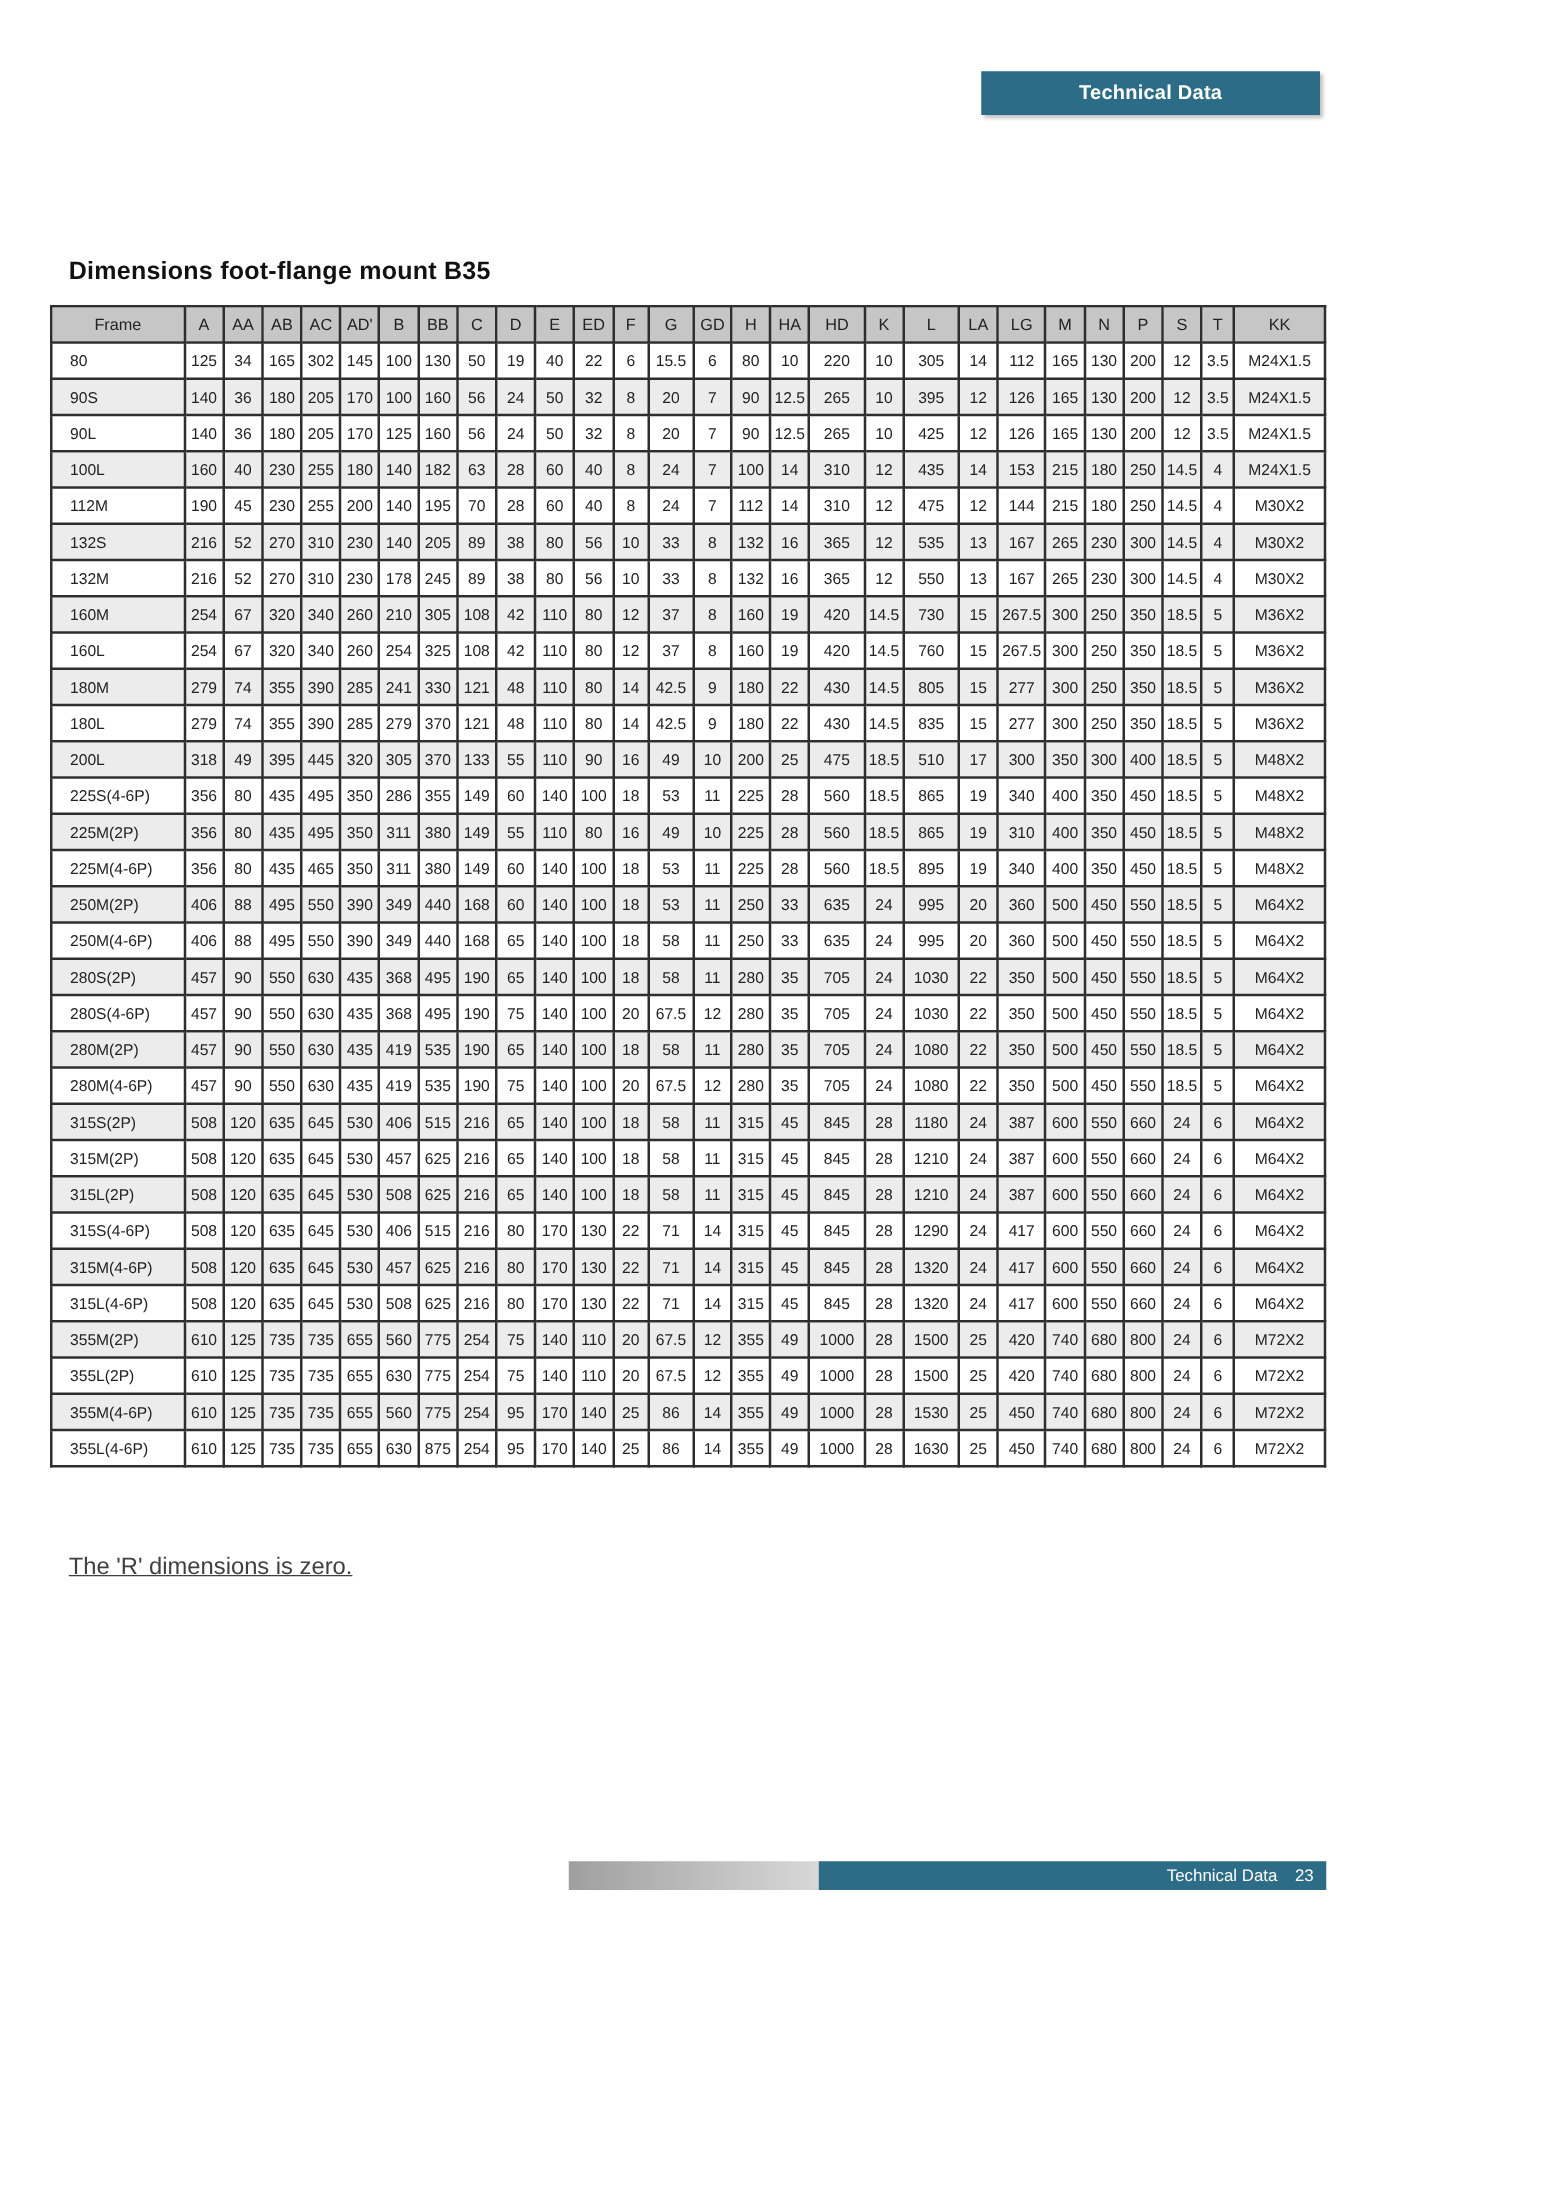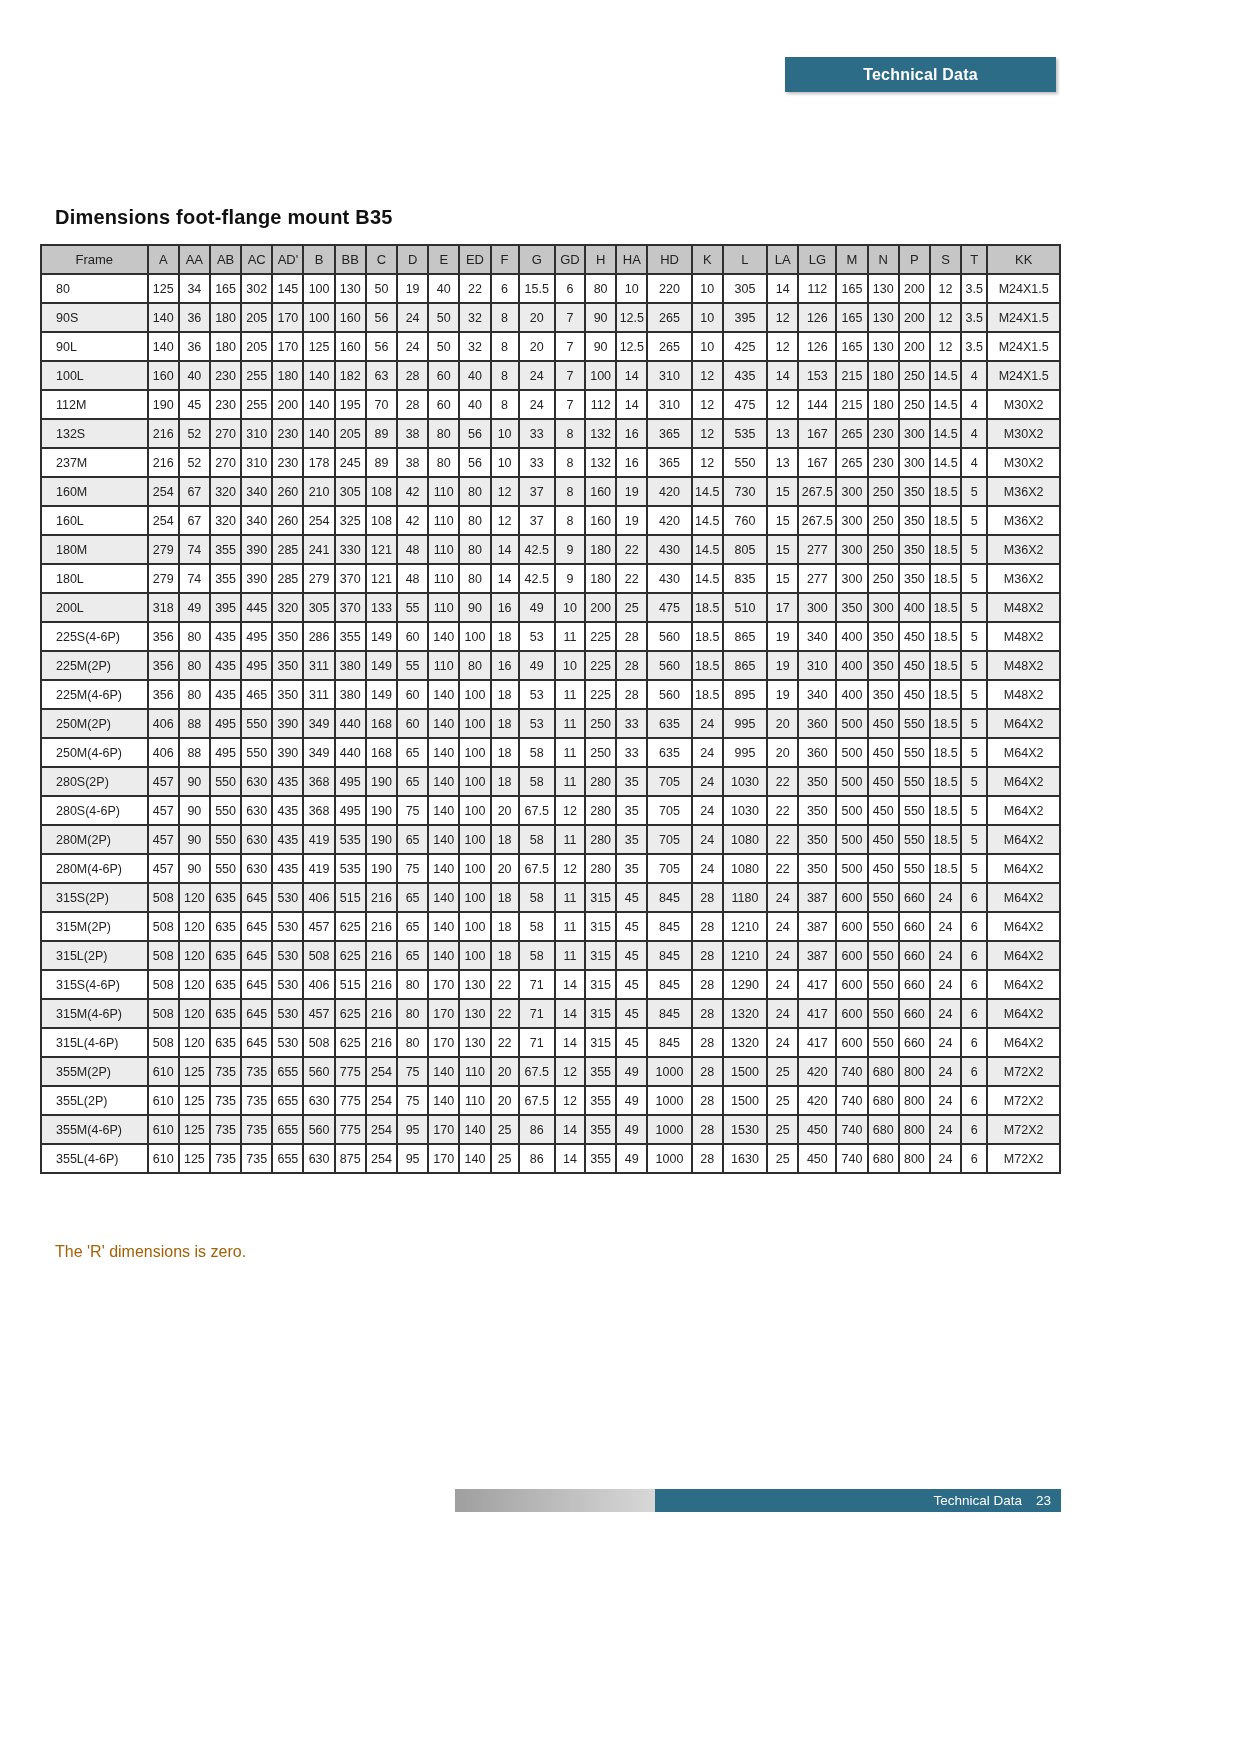--- a/index.html
+++ b/index.html
@@ -39,21 +39,21 @@
     overflow:hidden;white-space:nowrap;
   }
   th{background:#c6c6c6;font-weight:normal;font-size:13px;}
   td.frame{text-align:left;padding-left:14px;}
   tbody tr:nth-child(even) td{background:#ececec;}
   tbody tr:nth-child(odd) td{background:#ffffff;}
 
   
   .footnote{
     position:absolute;left:55px;top:1243px;
-    font-size:16px;color:#a16207;
+    font-size:19px;color:#404040;text-decoration:underline;
   }
 
   
   .bottombar{position:absolute;left:455px;top:1489px;height:23px;display:flex;}
   .bottombar .gray{width:200px;height:100%;background:linear-gradient(90deg,#9f9f9f,#d8d8d8);}
   .bottombar .teal{
     width:406px;height:100%;
     display:flex;align-items:center;justify-content:flex-end;
     color:#fff;font-size:13.5px;padding-right:10px;box-sizing:border-box;
   }
@@ -309,21 +309,21 @@
             <td>13</td>
             <td>167</td>
             <td>265</td>
             <td>230</td>
             <td>300</td>
             <td>14.5</td>
             <td>4</td>
             <td>M30X2</td>
           </tr>
           <tr>
-            <td class="frame">237M</td>
+            <td class="frame">132M</td>
             <td>216</td>
             <td>52</td>
             <td>270</td>
             <td>310</td>
             <td>230</td>
             <td>178</td>
             <td>245</td>
             <td>89</td>
             <td>38</td>
             <td>80</td>

